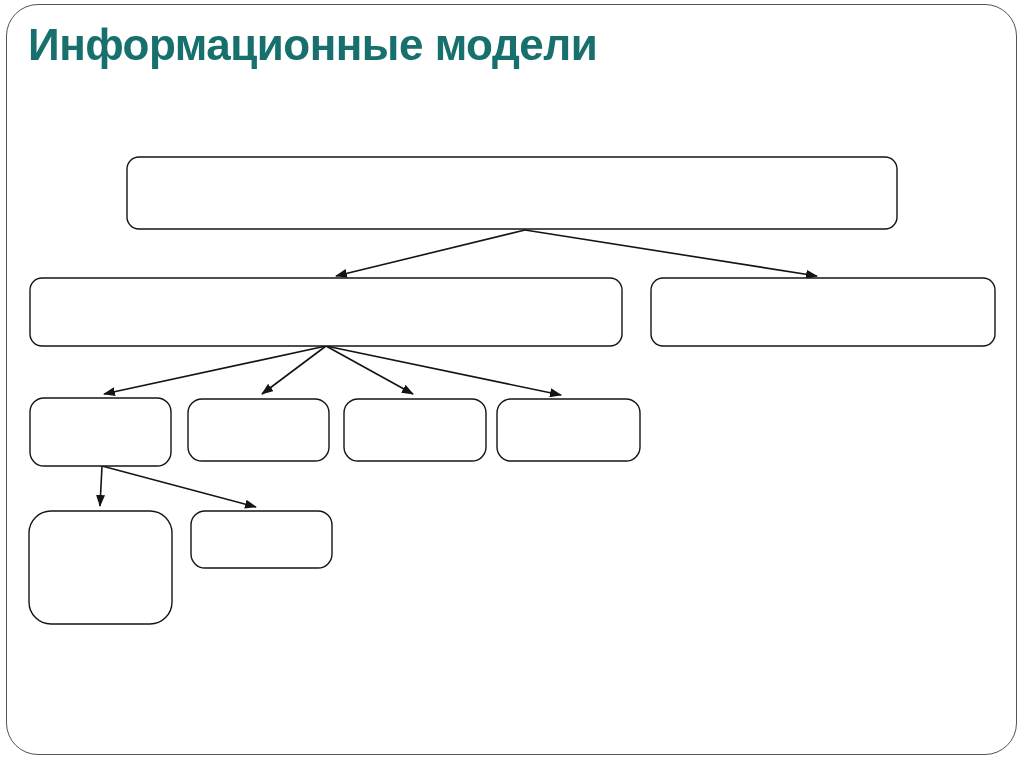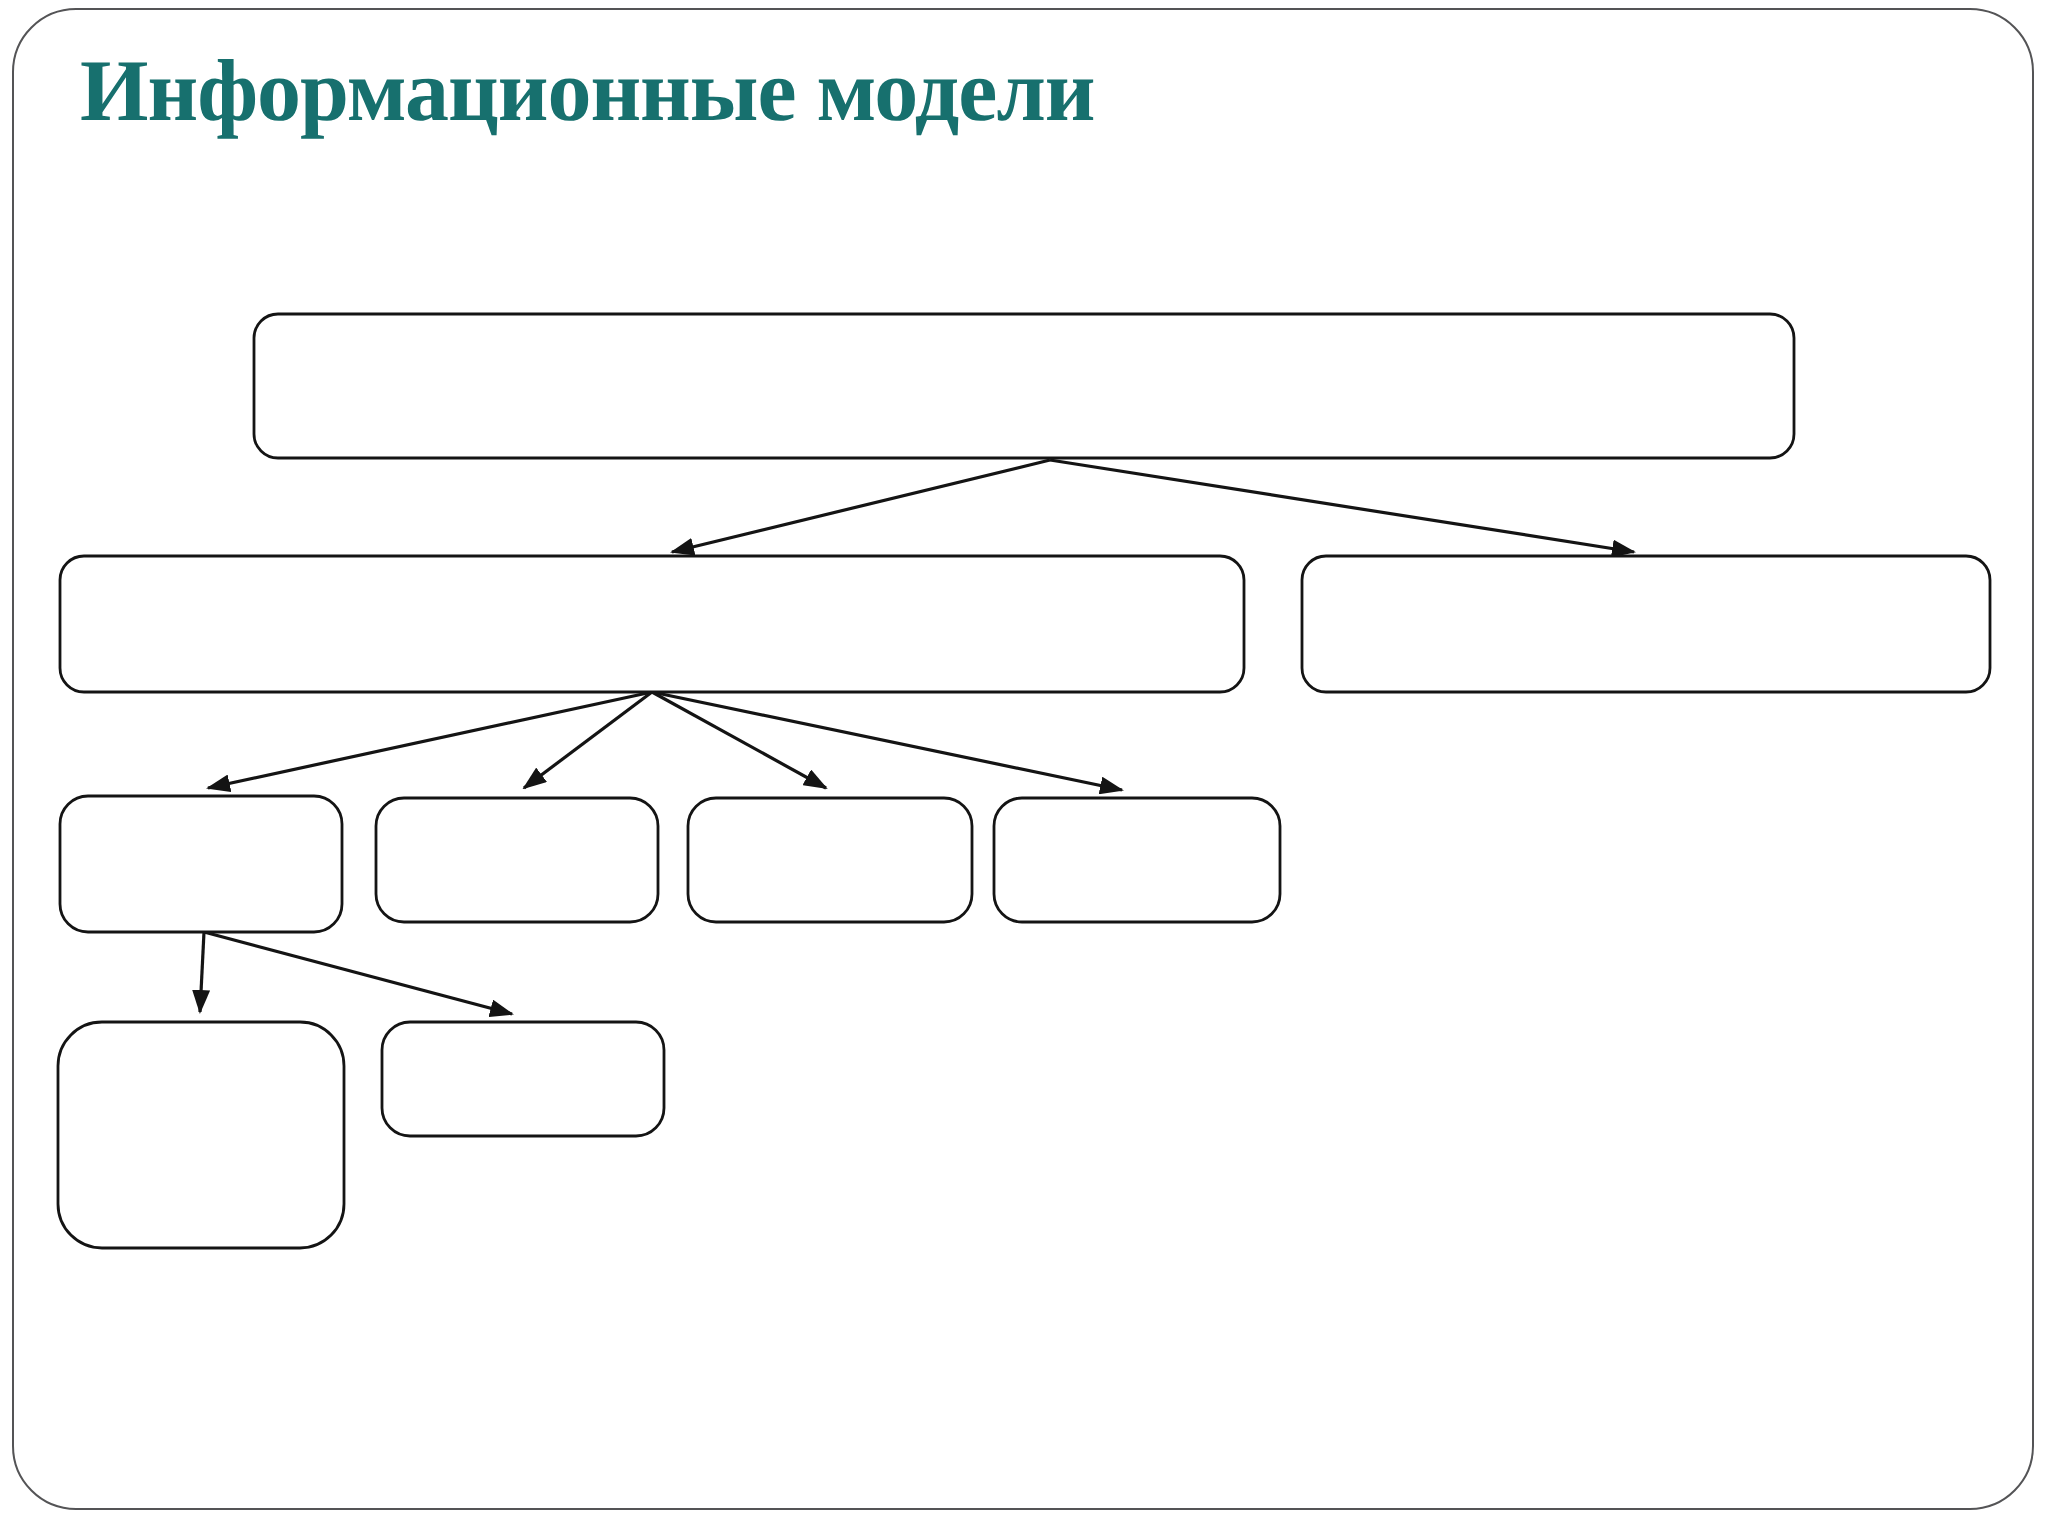--- a/index.html
+++ b/index.html
@@ -21,29 +21,28 @@
     top: 4px;
     width: 1011px;
     height: 751px;
     box-sizing: border-box;
     border: 1.5px solid #545456;
     border-radius: 32px;
     background: #ffffff;
   }
   .slide-title {
     position: absolute;
-    left: 40px;
+    left: 28px;
     top: 20px;
     margin: 0;
     font-size: 44px;
     font-weight: bold;
     letter-spacing: -0.5px;
     color: #17706E;
     white-space: nowrap;
-    font-family: Liberation Serif, serif;
   }
   svg.diagram {
     position: absolute;
     left: 0;
     top: 0;
   }
 </style>
 </head>
 <body>
 

